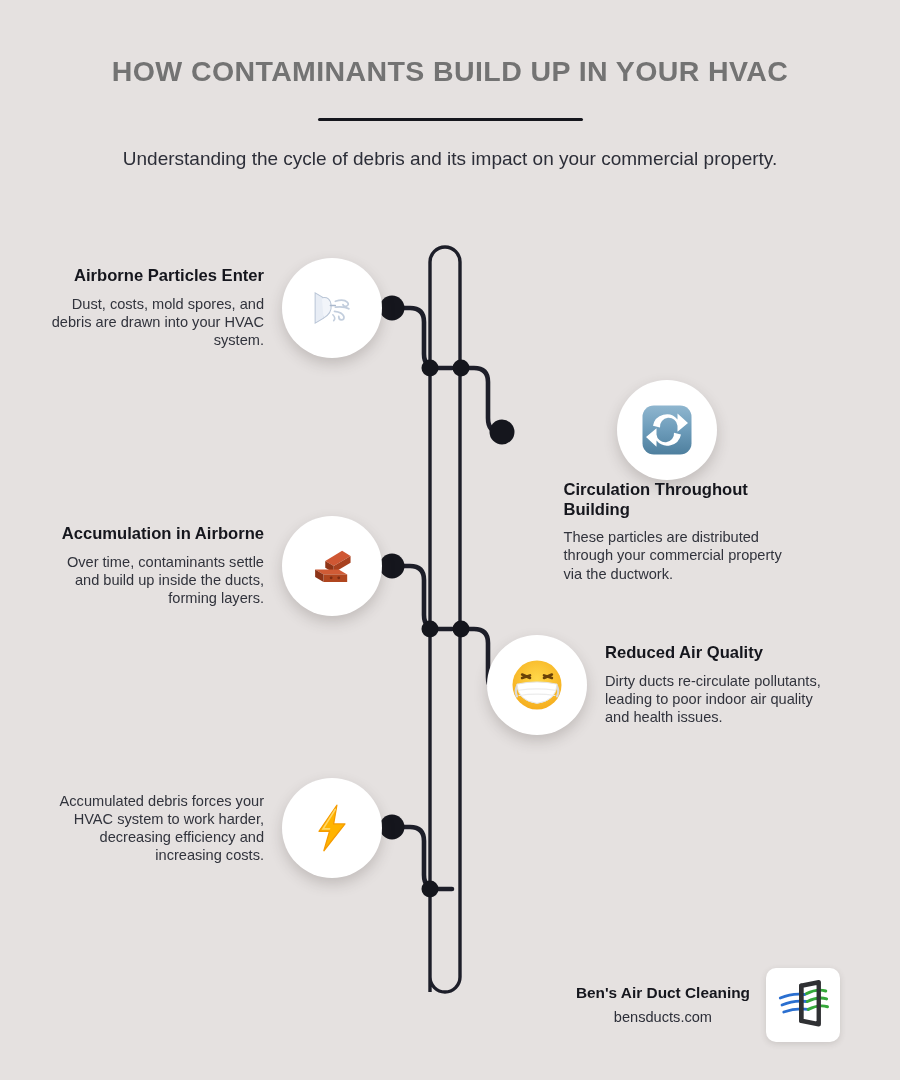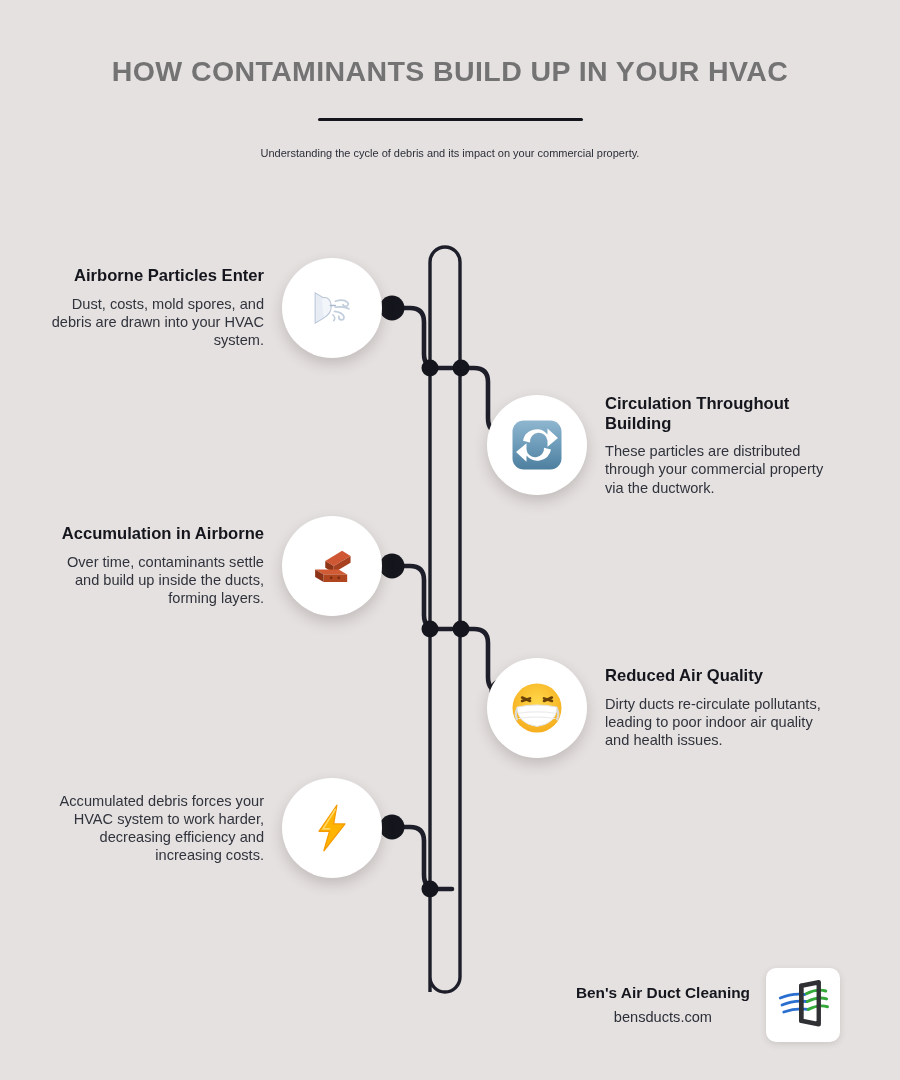--- a/index.html
+++ b/index.html
@@ -35,21 +35,21 @@
   .title-divider {
     width: 265px;
     height: 3px;
     background: #15161d;
     margin: 30px auto 0 auto;
     border-radius: 2px;
   }
   .page-subtitle {
     margin: 0;
     padding-top: 25px;
-    font-size: 11px;
+    font-size: 19px;
     font-weight: 400;
     color: #2c2e38;
     line-height: 1.4;
   }
 
   
   .spine-svg {
     position: absolute;
     top: 0; left: 0;
     width: 900px;
@@ -186,21 +186,21 @@
       <path d="M20 20 Q30 18 31 29 Q32 38 22 44" fill="#f2f5fa" stroke="#b9c5d6" stroke-width="1.2"></path>
       <path d="M30 29 L36 29" stroke="#aab8cc" stroke-width="1.6" stroke-linecap="round"></path>
       <path d="M36 24 Q46 21 50 25 Q53 28 49 30 Q46 31 45 28" fill="none" stroke="#c3cedd" stroke-width="2.1" stroke-linecap="round"></path>
       <path d="M36 31 Q47 30 52 33" fill="none" stroke="#c3cedd" stroke-width="2.1" stroke-linecap="round"></path>
       <path d="M35 36 Q44 37 46 42 Q47 46 43 46 Q40 46 40 42" fill="none" stroke="#c3cedd" stroke-width="2.1" stroke-linecap="round"></path>
       <path d="M33 40 Q37 44 34 47" fill="none" stroke="#c3cedd" stroke-width="1.8" stroke-linecap="round"></path>
     </svg>
   </div>
 </div>
 
-<div class="step right" style="top:394px;">
+<div class="step right" style="top:380px;flex-direction:column;">
   <div class="icon-bubble">
     <svg width="56" height="56" viewBox="0 0 64 64" xmlns="http://www.w3.org/2000/svg">
       <defs>
         <linearGradient id="cycBlue" x1="0" y1="0" x2="0" y2="1">
           <stop offset="0%" stop-color="#8fb6cf"></stop>
           <stop offset="50%" stop-color="#6d9cba"></stop>
           <stop offset="100%" stop-color="#4e7f9e"></stop>
         </linearGradient>
       </defs>
       <rect x="4" y="4" width="56" height="56" rx="13" fill="url(#cycBlue)"></rect>
@@ -228,21 +228,21 @@
 
       <path d="M12 36 L40 36 L50 42 L22 42 Z" fill="#d05b35"></path>
       <path d="M22 42 L50 42 L50 51 L22 51 Z" fill="#b0461f"></path>
       <path d="M12 36 L22 42 L22 51 L12 45 Z" fill="#8d3418"></path>
       <circle cx="40" cy="46" r="1.7" fill="#7c2d13"></circle>
       <circle cx="31" cy="46" r="1.7" fill="#7c2d13"></circle>
     </svg>
   </div>
 </div>
 
-<div class="step right" style="top:658px;">
+<div class="step right" style="top:635px;">
   <div class="icon-bubble">
     <svg width="56" height="56" viewBox="0 0 64 64" xmlns="http://www.w3.org/2000/svg">
       <defs>
         <radialGradient id="maskFace" cx="50%" cy="38%" r="65%">
           <stop offset="0%" stop-color="#ffd84a"></stop>
           <stop offset="100%" stop-color="#f5ac1c"></stop>
         </radialGradient>
       </defs>
       <circle cx="32" cy="32" r="28" fill="url(#maskFace)"></circle>
 

